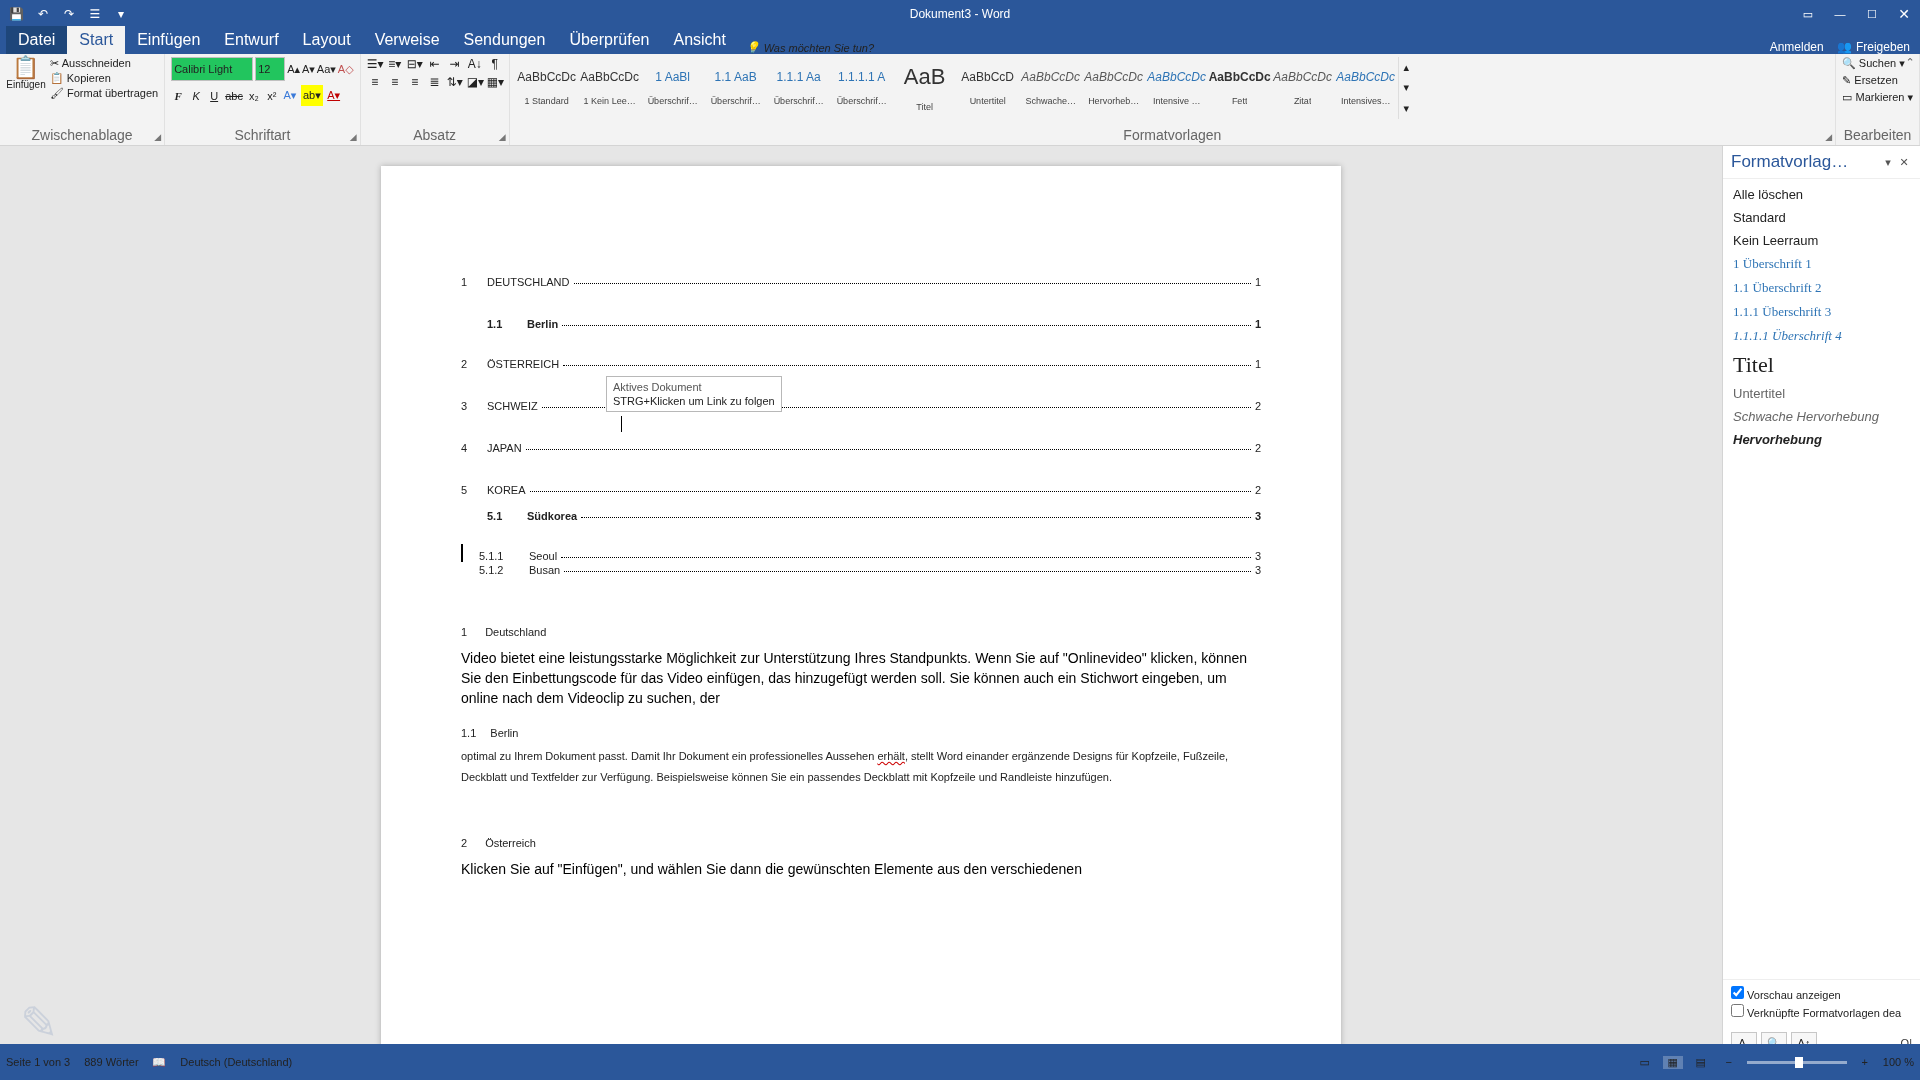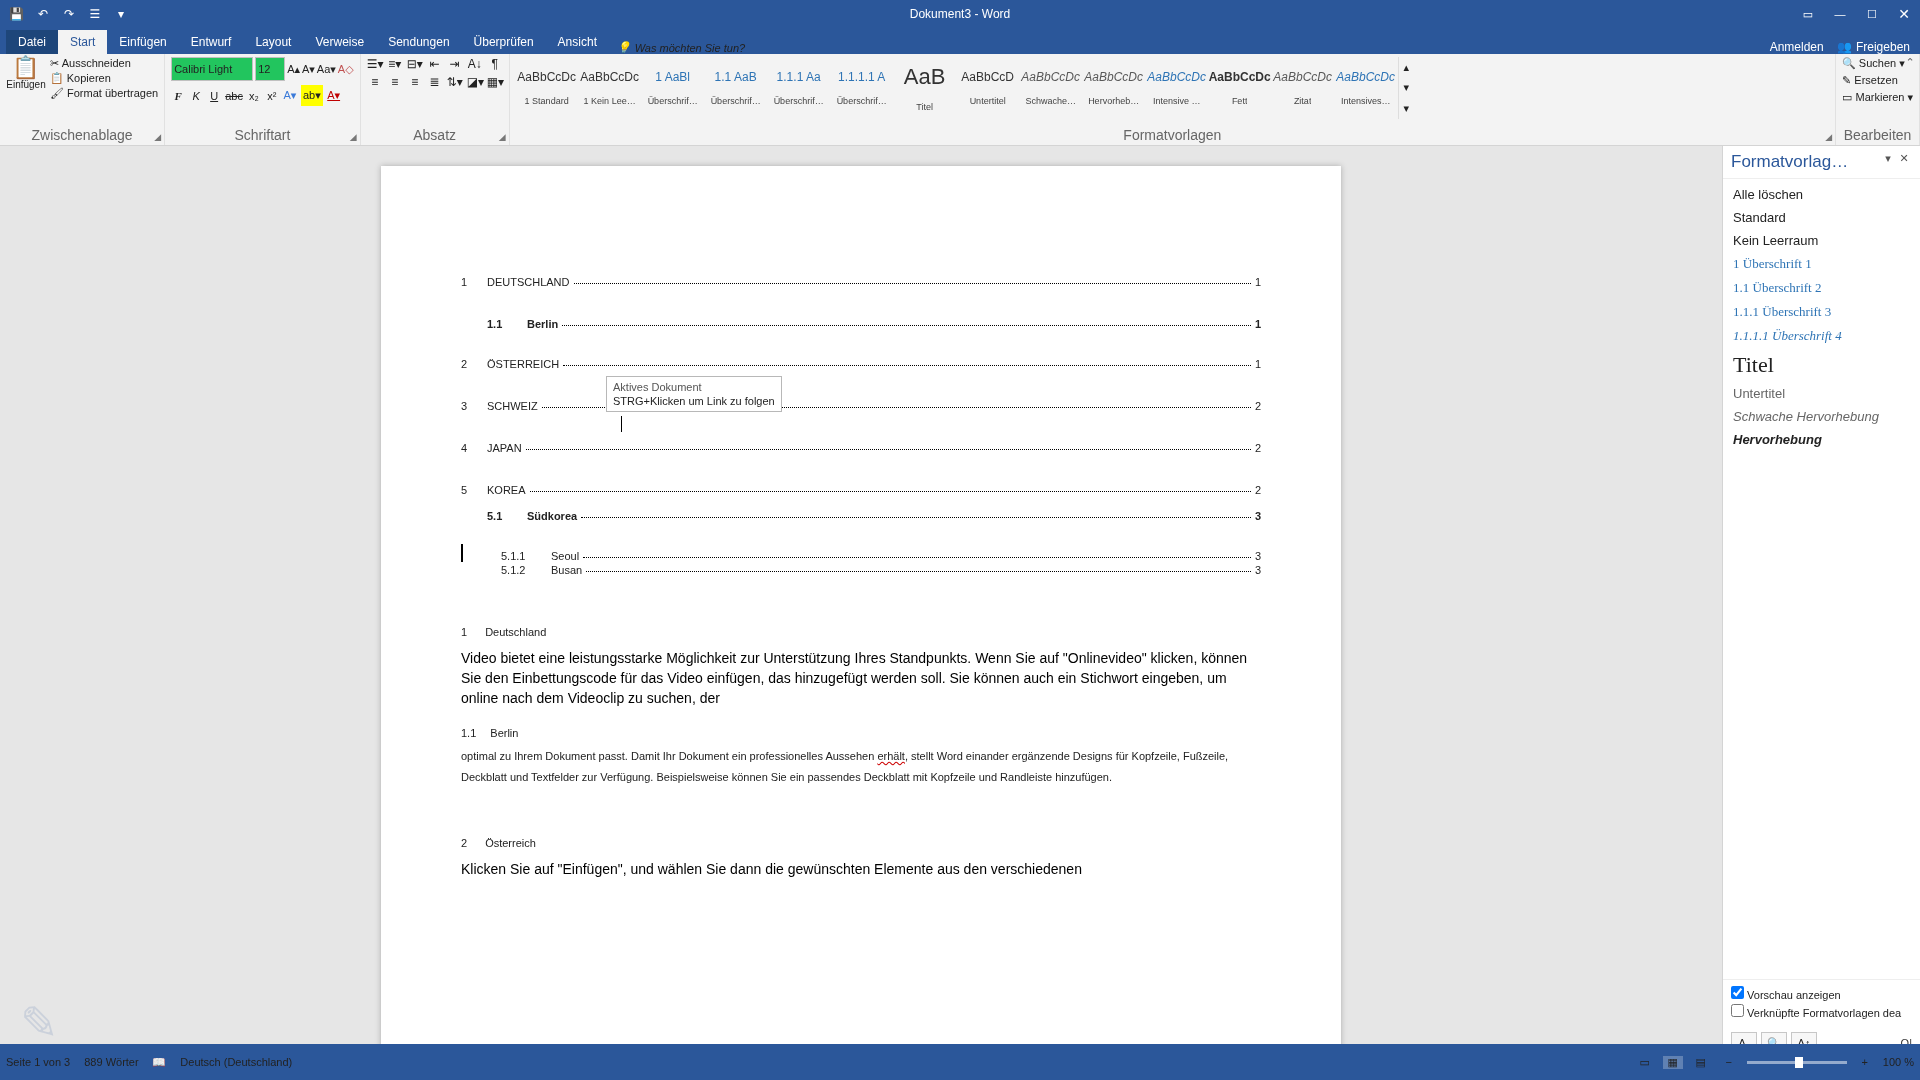--- a/index.html
+++ b/index.html
@@ -9,21 +9,21 @@
 #titlebar{height:28px;background:#2b579a;display:flex;align-items:center;color:#fff;}
 #titlebar .qat{display:flex;align-items:center;gap:4px;padding:0 6px;}
 #titlebar .qat .qbtn{width:22px;height:22px;display:flex;align-items:center;justify-content:center;color:#fff;font-size:12px;}
 #titlebar .title{position:absolute;left:0;right:0;text-align:center;color:#fff;font-size:12px;pointer-events:none;}
 #titlebar .winbtns{margin-left:auto;display:flex;}
 #titlebar .winbtns .wbtn{width:32px;height:28px;display:flex;align-items:center;justify-content:center;color:#fff;font-size:11px;}
 #titlebar .winbtns .wbtn.close{font-size:14px;}
 
 
 #ribbontabs{height:26px;background:#2b579a;display:flex;align-items:flex-end;padding-left:6px;}
-#ribbontabs .tab{padding:5px 12px;color:#fff;font-size:12px;}
+#ribbontabs .tab{padding:5px 12px;color:#fff;font-size:16px;}
 #ribbontabs .tab.active{background:#f3f3f3;color:#2b579a;}
 #ribbontabs .tell{color:#cfe0f4;font-style:italic;margin-left:8px;display:flex;align-items:center;gap:4px;}
 #ribbontabs .right{margin-left:auto;display:flex;align-items:center;gap:14px;padding-right:10px;}
 #ribbontabs .right span{color:#fff;font-size:12px;}
 #ribbontabs .right .share::before{content:"👥 ";}
 
 
 #ribbon{height:92px;background:#f3f3f3;border-bottom:1px solid #d4d4d4;display:flex;}
 .rgroup{border-right:1px solid #e1e1e1;padding:3px 6px 0 6px;display:flex;flex-direction:column;justify-content:space-between;position:relative;}
 .rgroup .label{font-size:14px;color:#666;text-align:center;padding-bottom:2px;}
@@ -79,21 +79,21 @@
 #page{background:#fff;width:960px;margin-top:20px;box-shadow:0 0 6px rgba(0,0,0,.25);padding:110px 80px 60px 80px;font-family:Calibri,sans-serif;position:relative;}
 
 
 .tocrow{display:flex;font-size:14.5px;color:#222;margin-bottom:14px;}
 .tocrow .num{width:26px;}
 .tocrow .txt{white-space:nowrap;}
 .tocrow .dots{flex:1;border-bottom:1.4px dotted #000;margin:0 4px 4px 4px;}
 .tocrow .pg{}
 .tocrow.l2{font-weight:bold;font-size:13px;margin-left:26px;margin-bottom:28px;}
 .tocrow.l2 .num{width:40px;}
-.tocrow.l3{font-size:13px;margin-left:40px;margin-bottom:2px;}
+.tocrow.l3{font-size:13px;margin-left:18px;margin-bottom:2px;}
 .tocrow.l3 .num{width:50px;}
 .tocrow.sp{margin-bottom:30px;}
 
 #tooltip{position:absolute;background:#fff;border:1px solid #b8b8b8;padding:3px 6px;font-size:11px;color:#555;left:225px;top:210px;line-height:14px;}
 #tooltip .t1{color:#555;}
 #cursor{position:absolute;left:240px;top:250px;width:1px;height:16px;background:#000;}
 #textcursor{position:absolute;left:80px;top:378px;width:1.5px;height:18px;background:#000;}
 
 
 .h1{color:#2e74b5;font-size:22px;font-family:"Calibri Light";margin-top:40px;margin-bottom:6px;}
@@ -102,21 +102,21 @@
 .h2 .n{margin-right:14px;}
 .bodytxt{font-size:14px;line-height:20px;color:#000;}
 .underl{text-decoration:underline #c00 wavy;}
 
 
 #vscroll{position:absolute;right:182px;top:146px;bottom:22px;width:16px;background:#f1f1f1;}
 #vscroll .thumb{position:absolute;top:0;width:100%;height:200px;background:#c1c1c1;}
 
 
 #stylepane{position:absolute;right:0;top:146px;bottom:22px;width:198px;background:#fff;border-left:1px solid #d4d4d4;display:flex;flex-direction:column;font-size:12px;}
-#stylepane .hdr{display:flex;padding:6px 8px;border-bottom:1px solid #eee;}
+#stylepane .hdr{display:flex;align-items:center;padding:6px 8px;border-bottom:1px solid #eee;}
 #stylepane .hdr .ttl{font-size:17px;color:#2b579a;flex:1;}
 #stylepane .hdr .b{width:16px;text-align:center;color:#555;}
 #stylepane .list{padding:4px 0;}
 #stylepane .itm{padding:4px 10px;font-size:13px;}
 #stylepane .itm.h{color:#2e74b5;font-family:"Calibri Light";}
 #stylepane .itm.h4{font-style:italic;}
 #stylepane .itm.titel{font-size:22px;font-family:"Calibri Light";}
 #stylepane .itm.sub{color:#666;}
 #stylepane .itm.sch{font-style:italic;color:#666;}
 #stylepane .itm.hv{font-style:italic;font-weight:bold;}

